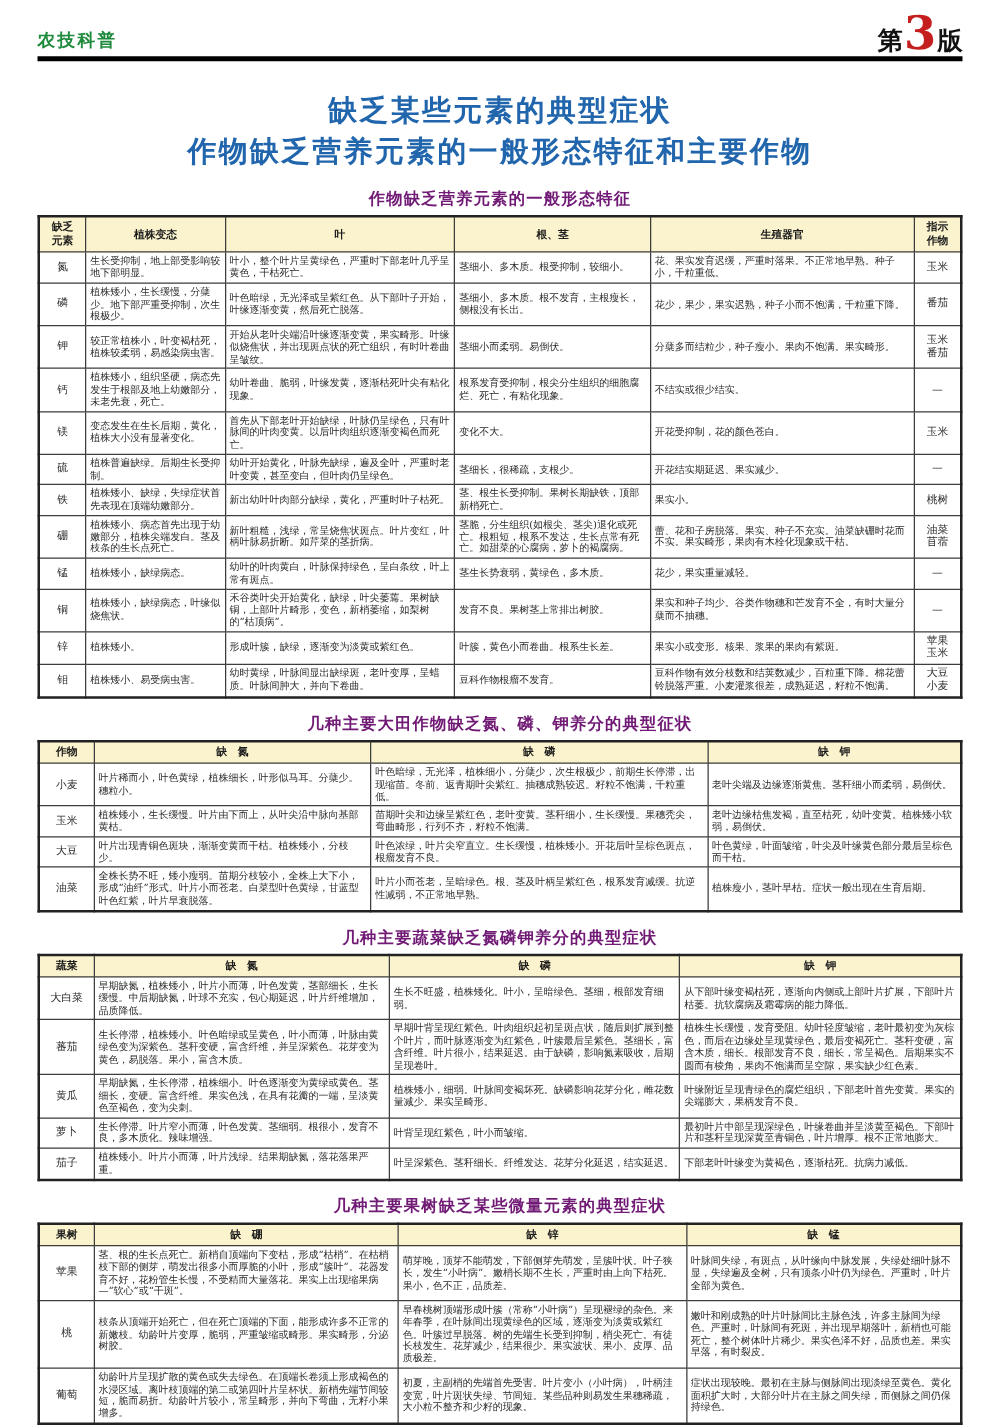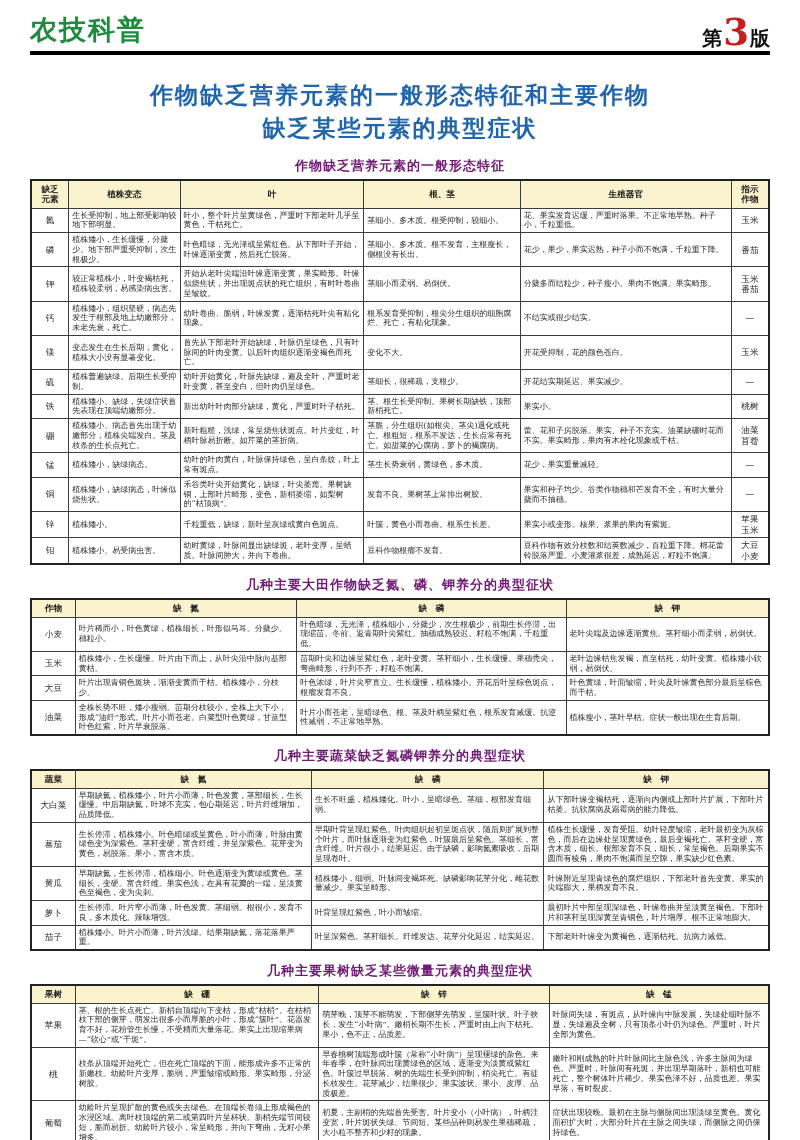--- a/index.html
+++ b/index.html
@@ -5,21 +5,21 @@
   html,body{margin:0;padding:0;}
   body{
     width:800px;height:1140px;box-sizing:border-box;
     padding:12px 30px 8px 30px;background:#ffffff;overflow:hidden;
     font-family:"DejaVu Serif","Liberation Serif",serif;color:#262626;
   }
   
   .masthead{display:flex;justify-content:space-between;align-items:flex-end;
     border-bottom:4px solid #000;padding-bottom:3px;}
   .brand{font-family:Liberation Serif, serif;font-weight:bold;
-    font-size:27px;color:#1e8a3c;letter-spacing:2px;}
+    font-size:14px;color:#1e8a3c;letter-spacing:2px;}
   .edition{font-family:"DejaVu Sans","Liberation Sans",sans-serif;font-weight:bold;
     font-size:20px;color:#111;display:flex;align-items:flex-end;line-height:1;}
   .edition .num{font-family:"DejaVu Serif","Liberation Serif",serif;font-weight:bold;
     font-size:37px;color:#c41e1e;line-height:.8;margin:0 1px;}
   
   .main-title{margin:24px 0 6px 0;text-align:center;
     font-family:"DejaVu Sans","Liberation Sans",sans-serif;font-weight:bold;
     color:#2166ac;font-size:23px;line-height:1.45;letter-spacing:2px;}
   
   .sec-title{margin:11px 0 4px 0;text-align:center;color:#701a75;
@@ -42,22 +42,22 @@
 <div class="masthead">
   <span class="brand">农技科普</span>
   <span class="edition">
     <span>第</span>
     <span class="num">3</span>
     <span>版</span>
   </span>
 </div>
 
 <div class="main-title">
+  <div>缺乏某些元素的典型症状</div>
   <div>作物缺乏营养元素的一般形态特征和主要作物</div>
-  <div>缺乏某些元素的典型症状</div>
 </div>
 
 <div class="sec-title">作物缺乏营养元素的一般形态特征</div>
 <div>
     <table class="grid">
       <colgroup>
         <col style="width: 5.1%;">
         <col style="width: 15.1%;">
         <col style="width: 24.9%;">
         <col style="width: 21.2%;">
@@ -155,21 +155,21 @@
           <td class="cc">铜</td>
           <td>植株矮小，缺绿病态，叶缘似烧焦状。</td>
           <td>禾谷类叶尖开始黄化，缺绿，叶尖萎蔫。果树缺铜，上部叶片畸形，变色，新梢萎缩，如梨树的“枯顶病”。</td>
           <td>发育不良。果树茎上常排出树胶。</td>
           <td>果实和种子均少。谷类作物穗和芒发育不全，有时大量分蘖而不抽穗。</td>
           <td class="cc">—</td>
         </tr>
         <tr>
           <td class="cc">锌</td>
           <td>植株矮小。</td>
-          <td>千粒重低，缺绿，新叶呈灰绿或黄白色斑点。</td>
+          <td>形成叶簇，缺绿，逐渐变为淡黄或紫红色。</td>
           <td>叶簇，黄色小而卷曲。根系生长差。</td>
           <td>果实小或变形。核果、浆果的果肉有紫斑。</td>
           <td class="cc">苹果
 玉米</td>
         </tr>
         <tr>
           <td class="cc">钼</td>
           <td>植株矮小、易受病虫害。</td>
           <td>幼时黄绿，叶脉间显出缺绿斑，老叶变厚，呈蜡质。叶脉间肿大，并向下卷曲。</td>
           <td>豆科作物根瘤不发育。</td>

